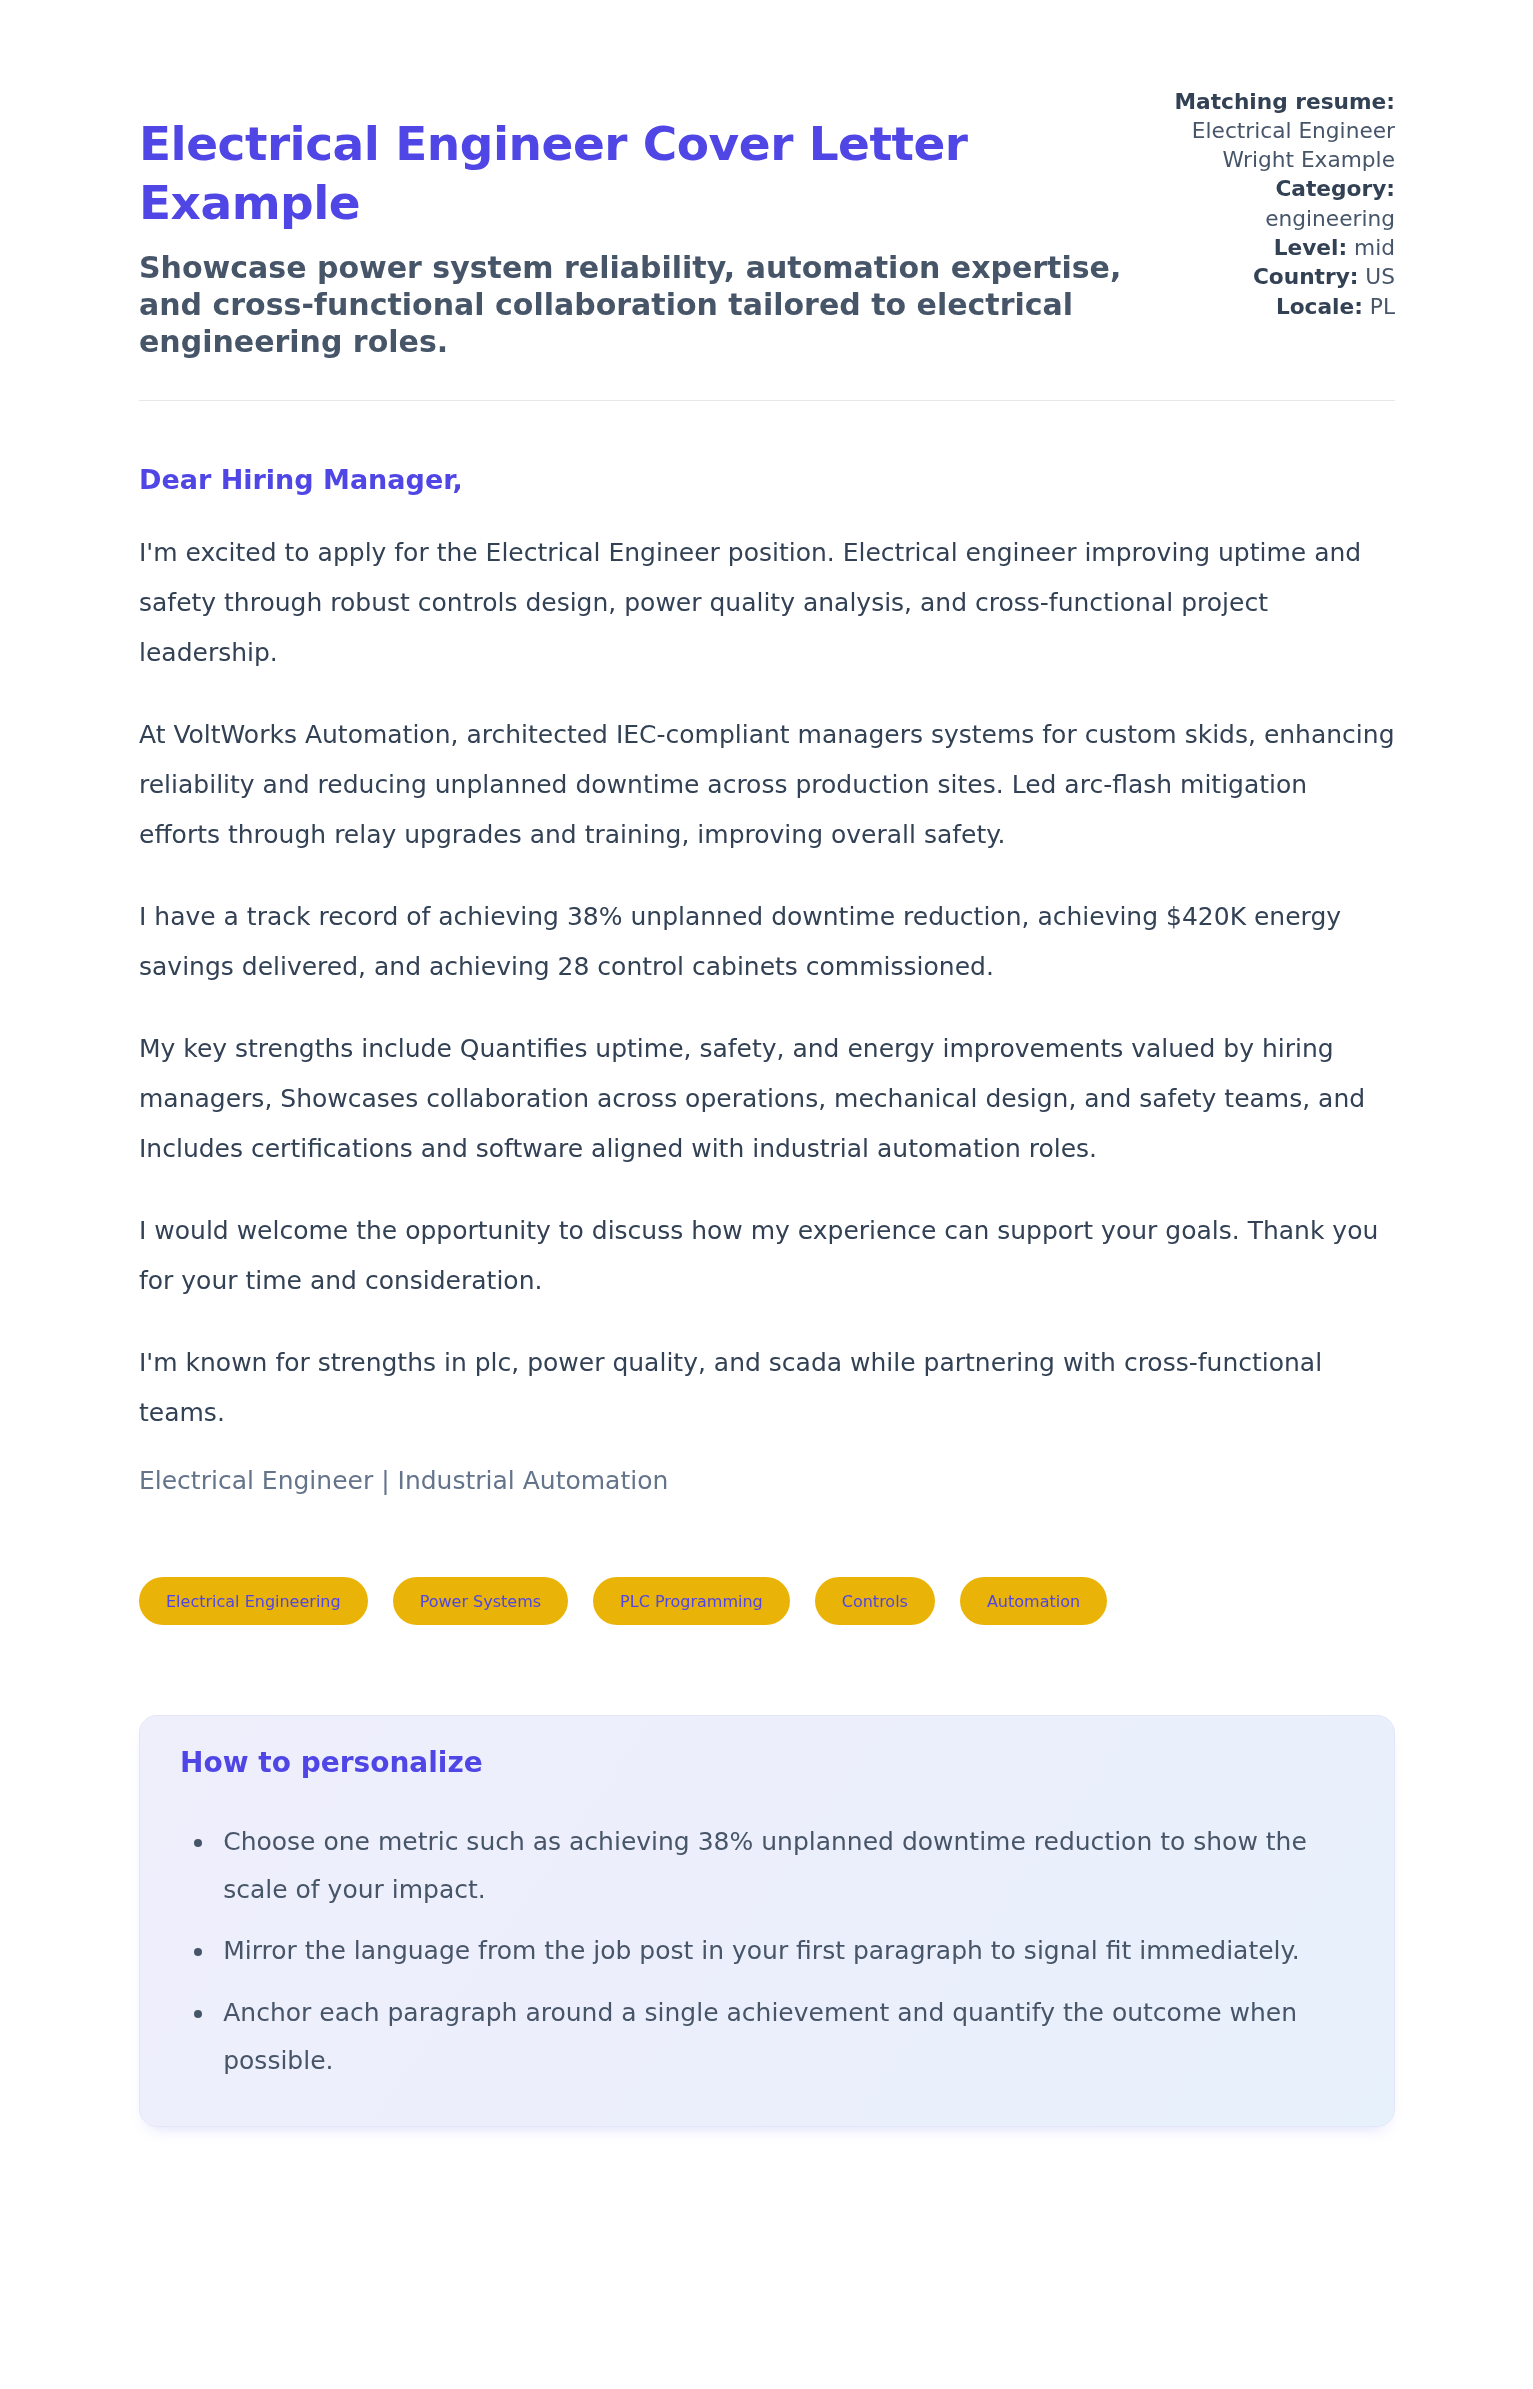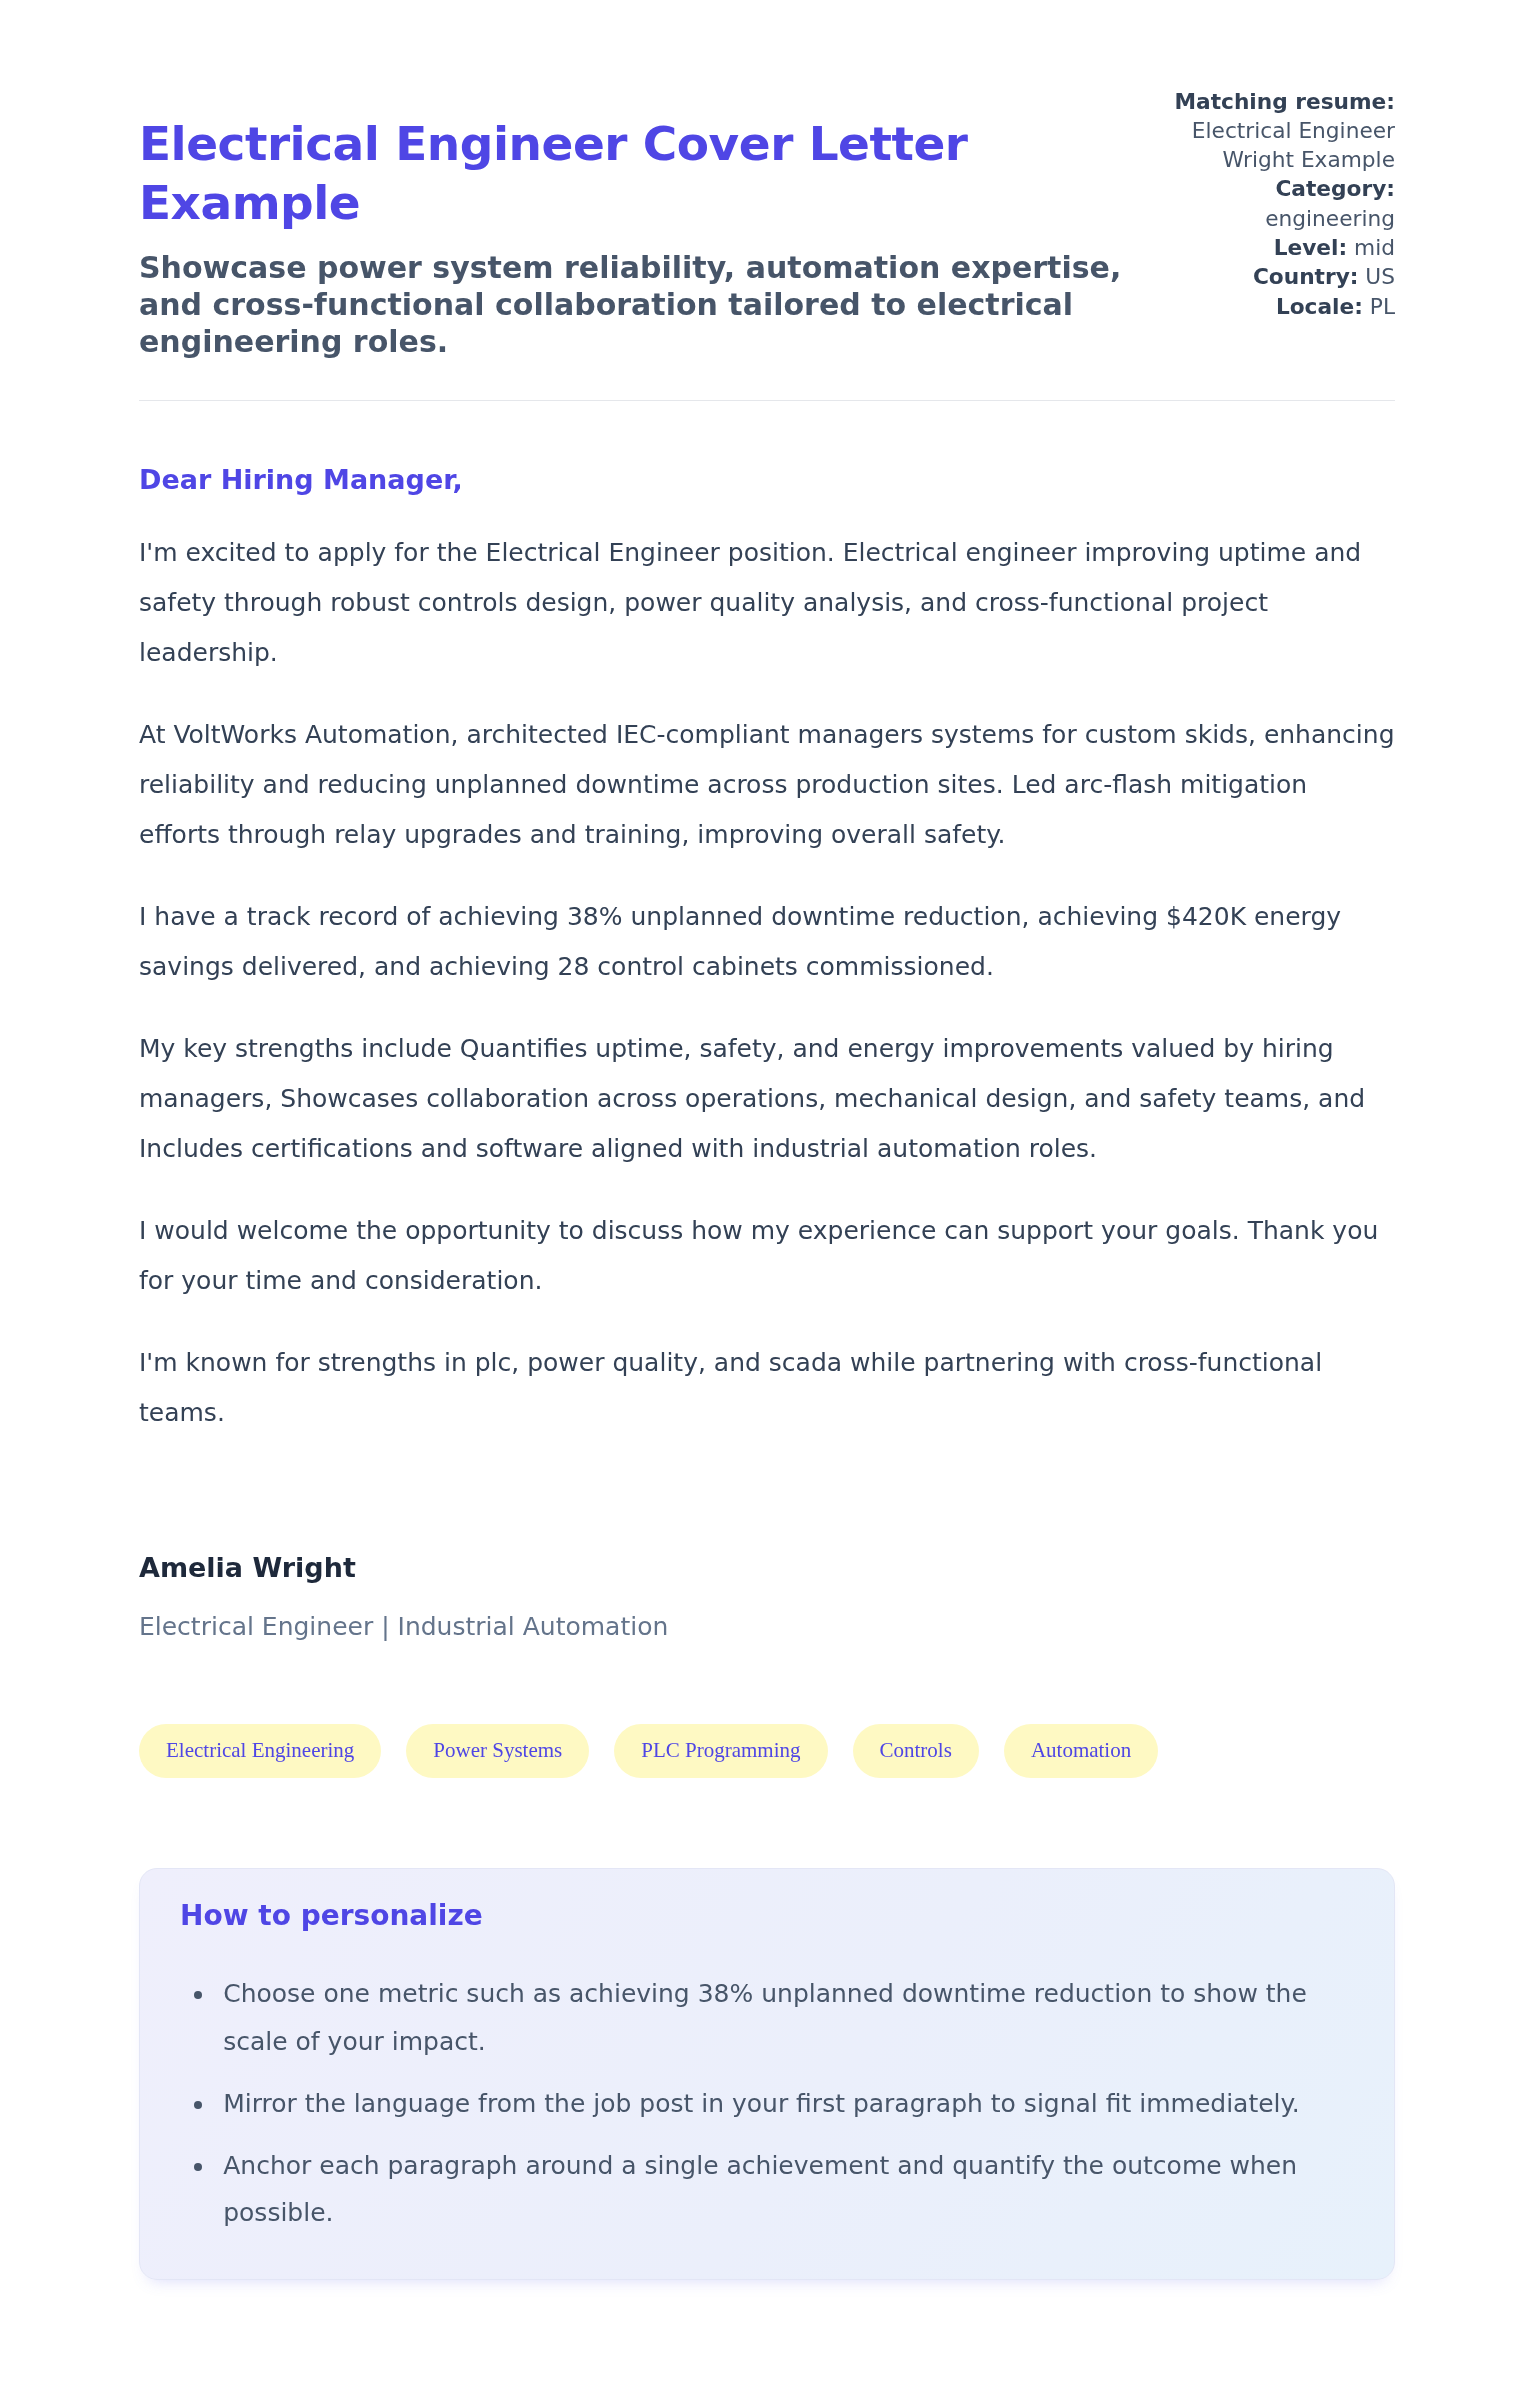--- a/index.html
+++ b/index.html
@@ -87,28 +87,27 @@
   
   .tags {
     margin-top: 78px;
     display: flex;
     flex-wrap: wrap;
     gap: 25px;
   }
   .tag-chip {
     display: inline-block;
     padding: 14.4px 27px;
-    background: #fef9c3;
+    background: #eab308;
     color: #4f46e5;
-    font-size: 21px;
+    font-size: 16px;
     line-height: 1.2;
     border-radius: 32px;
     white-space: nowrap;
     cursor: pointer;
-    font-family: Liberation Serif, serif;
   }
 
   
   .card {
     margin-top: 90px;
     border-radius: 18px;
     background: linear-gradient(125deg, #efeffc 0%, #ebeffb 55%, #e7f1fb 100%);
     border: 0.9px solid #e3e6f6;
     box-shadow: 0 9px 16px -9px rgba(99, 102, 241, 0.25);
     padding: 30px 40px 42px 40px;
@@ -155,21 +154,20 @@
   <hr class="divider">
 
   <section class="letter">
     <p class="greeting">Dear Hiring Manager,</p>
     <p class="para">I'm excited to apply for the Electrical Engineer position. Electrical engineer improving uptime and safety through robust controls design, power quality analysis, and cross-functional project leadership.</p>
     <p class="para">At VoltWorks Automation, architected IEC-compliant managers systems for custom skids, enhancing reliability and reducing unplanned downtime across production sites. Led arc-flash mitigation efforts through relay upgrades and training, improving overall safety.</p>
     <p class="para">I have a track record of achieving 38% unplanned downtime reduction, achieving $420K energy savings delivered, and achieving 28 control cabinets commissioned.</p>
     <p class="para">My key strengths include Quantifies uptime, safety, and energy improvements valued by hiring managers, Showcases collaboration across operations, mechanical design, and safety teams, and Includes certifications and software aligned with industrial automation roles.</p>
     <p class="para">I would welcome the opportunity to discuss how my experience can support your goals. Thank you for your time and consideration.</p>
     <p class="para">I'm known for strengths in plc, power quality, and scada while partnering with cross-functional teams.</p>
-    <p class="sig-name">Amelia Wright</p>
     <p class="sig-role">Electrical Engineer | Industrial Automation</p>
   </section>
 
   <div class="tags">
     <span class="tag-chip">Electrical Engineering</span>
     <span class="tag-chip">Power Systems</span>
     <span class="tag-chip">PLC Programming</span>
     <span class="tag-chip">Controls</span>
     <span class="tag-chip">Automation</span>
   </div>

